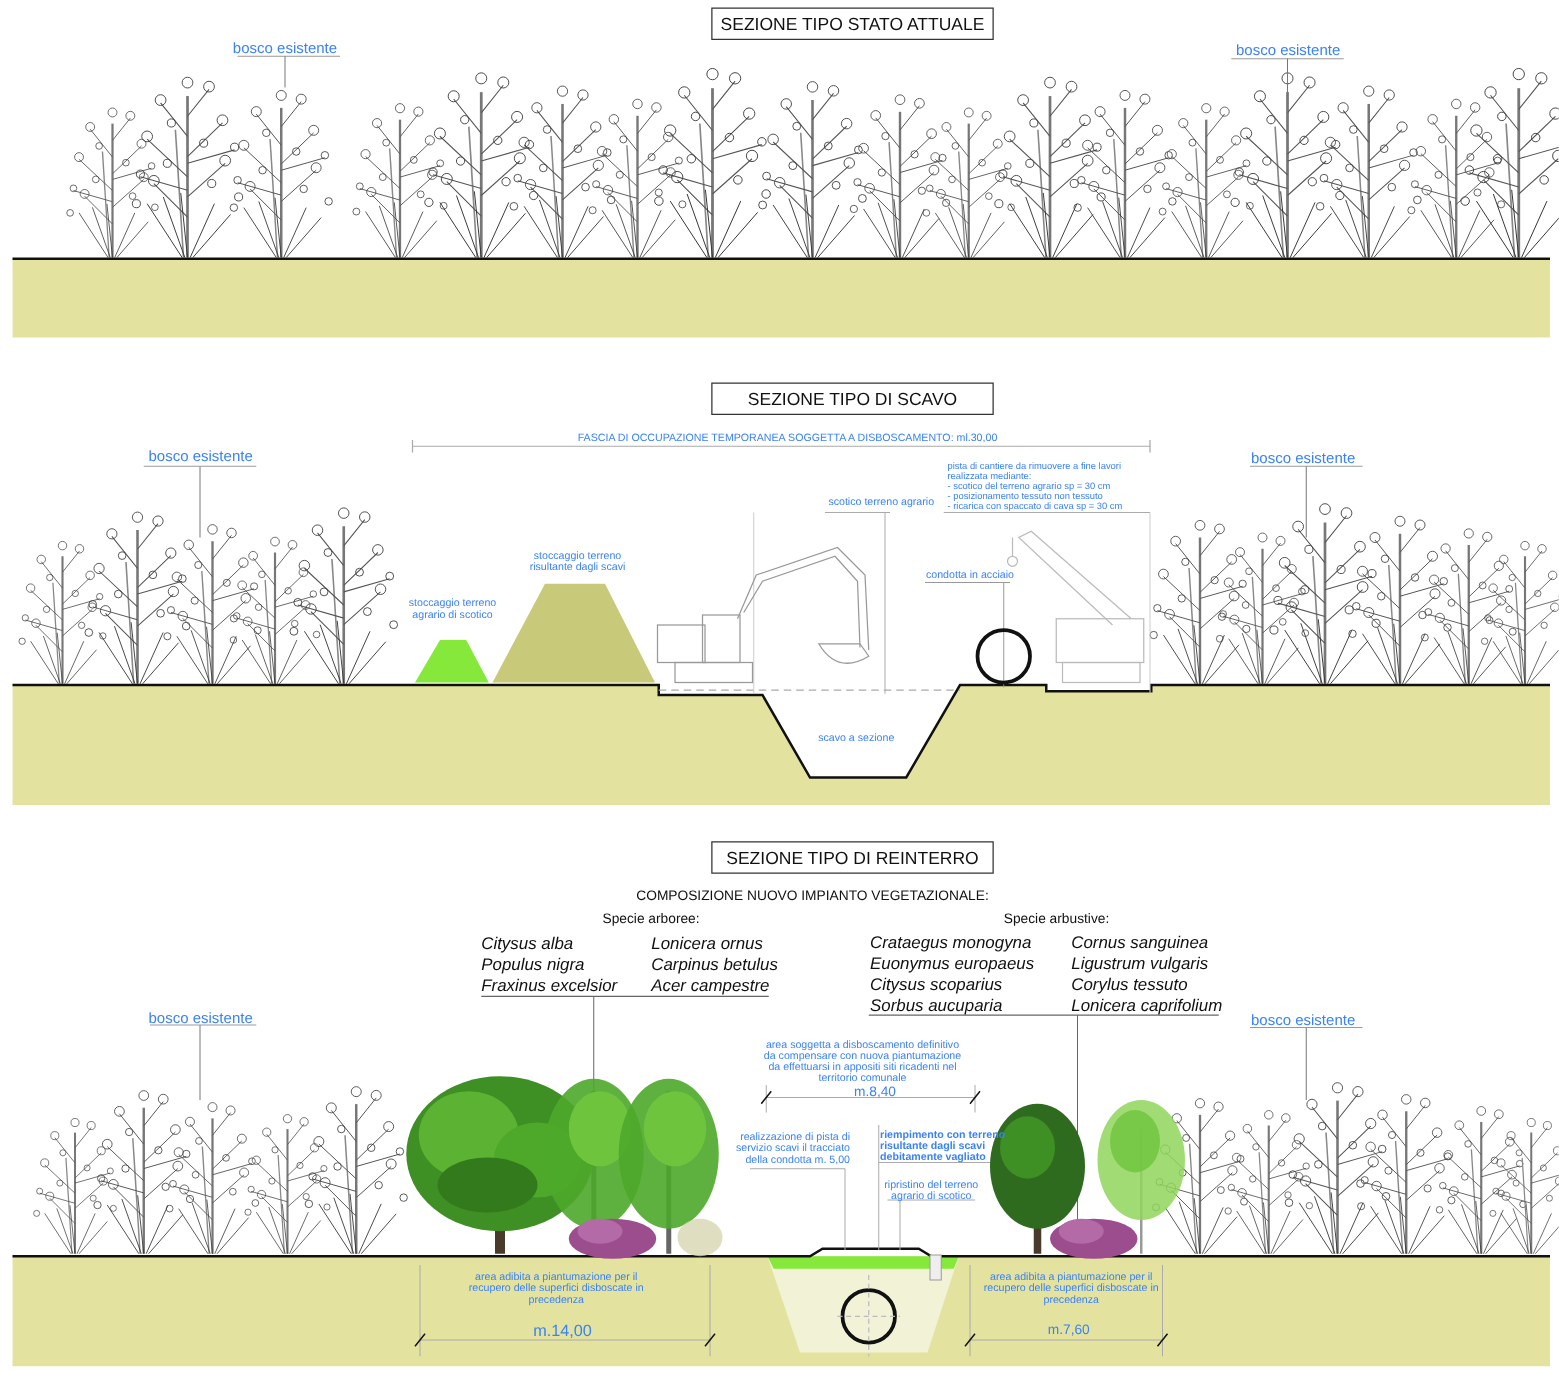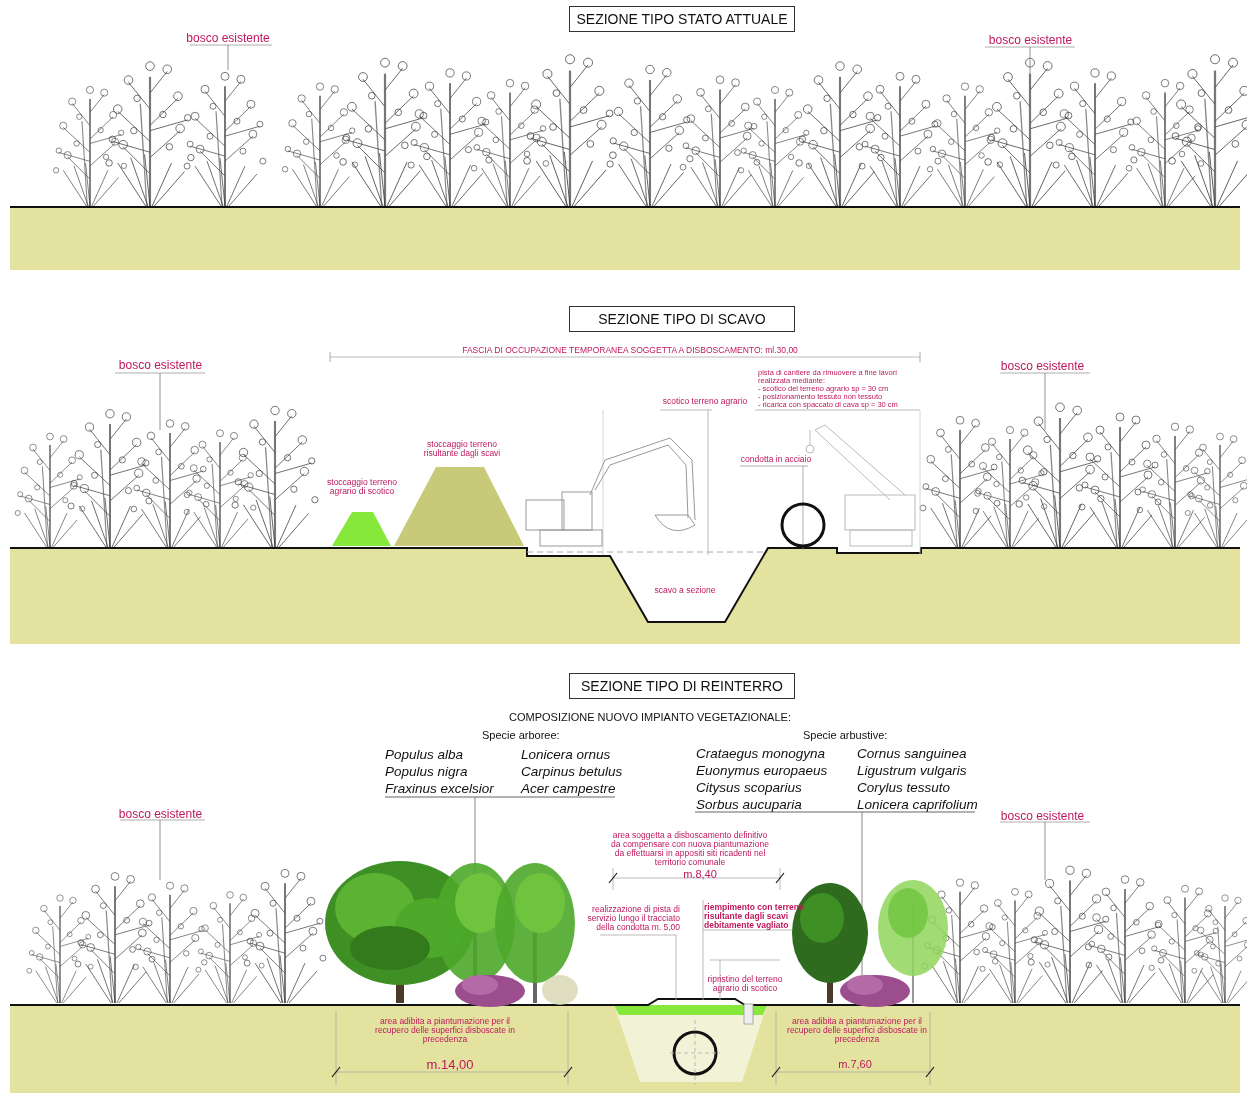--- a/index.html
+++ b/index.html
@@ -1,18 +1,18 @@
 <!DOCTYPE html>
 <html><head>
 <meta charset="utf-8">
 <style>
   html,body{margin:0;padding:0;background:#fff;}
   body{width:1247px;height:1098px;position:relative;overflow:hidden;font-family:"Liberation Sans",sans-serif;color:#111;}
   svg{position:absolute;left:0;top:0;}
-  .lbl{position:absolute;font-family:"Liberation Sans",sans-serif;font-size:12px;line-height:13px;text-align:center;white-space:nowrap;color:#be185d;}
+  .lbl{position:absolute;font-family:"Liberation Sans",sans-serif;font-size:12px;line-height:13px;text-align:center;white-space:nowrap;color:#3b82f6;}
   .sm{font-size:8.5px;line-height:9px;}
   .xs{font-size:7.5px;line-height:8px;text-align:left;}
   .title-box{position:absolute;border:1.5px solid #333;background:#fff;font-size:14px;line-height:24px;text-align:center;height:24px;}
   .species{position:absolute;font-style:italic;font-size:13.5px;line-height:17px;white-space:nowrap;}
   .species div{height:17px;}
   .hdr{position:absolute;font-size:11px;white-space:nowrap;}
 </style>
 </head>
 <body>
 
@@ -239,21 +239,21 @@
   <div>- ricarica con spaccato di cava sp = 30 cm</div>
 </div>
 <div class="lbl sm" style="left:740px;top:455px;width:72px;">condotta in acciaio</div>
 <div class="lbl sm" style="left:645px;top:586px;width:80px;">scavo a sezione</div>
 
 <div class="title-box" style="left:569px;top:673px;width:224px;">SEZIONE TIPO DI REINTERRO</div>
 <div class="hdr" style="left:509px;top:711px;">COMPOSIZIONE NUOVO IMPIANTO VEGETAZIONALE:</div>
 <div class="hdr" style="left:443px;top:729px;margin-left:39px;">Specie arboree:</div>
 <div class="hdr" style="left:803px;top:729px;">Specie arbustive:</div>
 <div class="species" style="left:385px;top:746px;">
-  <div>Populus alba</div>
+  <div>Citysus alba</div>
   <div>Populus nigra</div>
   <div>Fraxinus excelsior</div>
 </div>
 <div class="species" style="left:521px;top:746px;">
   <div>Lonicera ornus</div>
   <div>Carpinus betulus</div>
   <div>Acer campestre</div>
 </div>
 <div class="species" style="left:696px;top:745px;">
   <div>Crataegus monogyna</div>
@@ -271,29 +271,29 @@
 <div class="lbl" style="left:995px;top:810px;width:95px;">bosco esistente</div>
 <div class="lbl sm" style="left:600px;top:831px;width:180px;">
   <div>area soggetta a disboscamento definitivo</div>
   <div>da compensare con nuova piantumazione</div>
   <div>da effettuarsi in appositi siti ricadenti nel</div>
   <div>territorio comunale</div>
 </div>
 <div class="lbl" style="left:670px;top:868px;width:60px;font-size:11px;">m.8,40</div>
 <div class="lbl sm" style="left:580px;top:905px;width:100px;text-align:right;">
   <div>realizzazione di pista di</div>
-  <div>servizio lungo il tracciato</div>
+  <div>servizio scavi il tracciato</div>
   <div>della condotta m. 5,00</div>
 </div>
 <div class="lbl sm" style="left:704px;top:903px;width:95px;text-align:left;font-weight:bold;">
   <div>riempimento con terreno</div>
   <div>risultante dagli scavi</div>
   <div>debitamente vagliato</div>
 </div>
-<div class="lbl sm" style="left:705px;top:943px;width:80px;margin-top:32px;">
+<div class="lbl sm" style="left:705px;top:943px;width:80px;">
   <div>ripristino del terreno</div>
   <div>agrario di scotico</div>
 </div>
 <div class="lbl sm" style="left:370px;top:1017px;width:150px;">
   <div>area adibita a piantumazione per il</div>
   <div>recupero delle superfici disboscate in</div>
   <div>precedenza</div>
 </div>
 <div class="lbl" style="left:420px;top:1058px;width:60px;font-size:13px;">m.14,00</div>
 <div class="lbl sm" style="left:782px;top:1017px;width:150px;">

